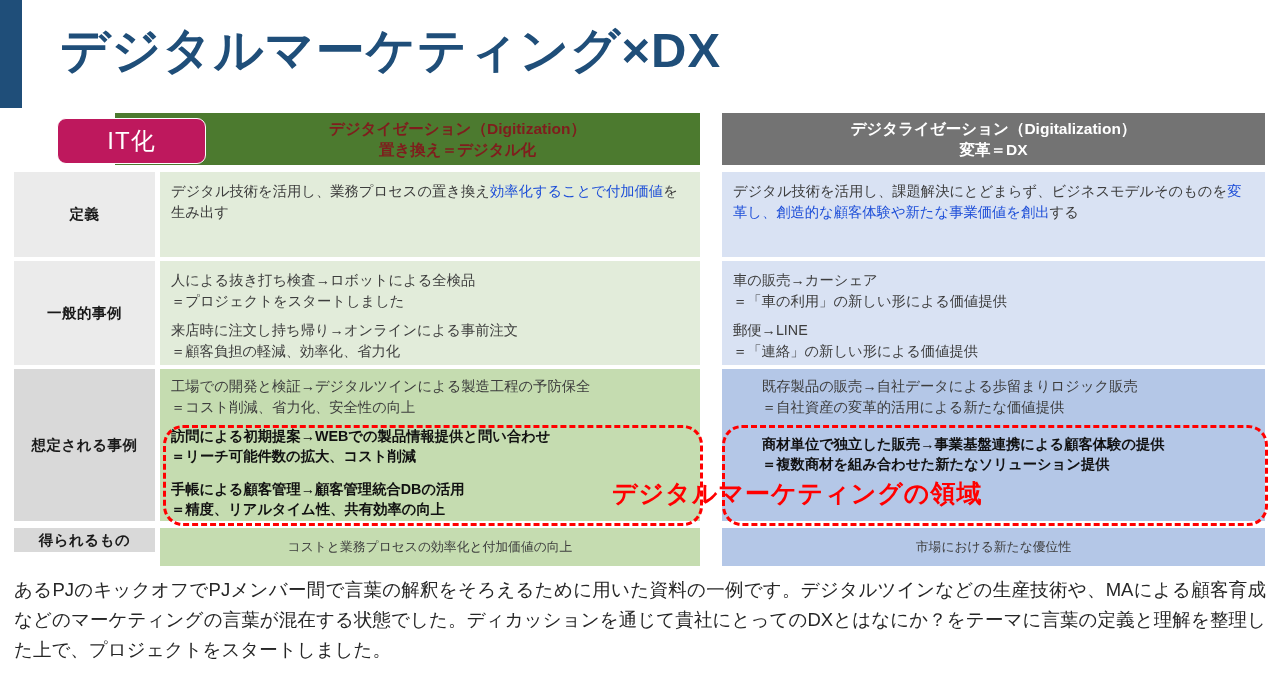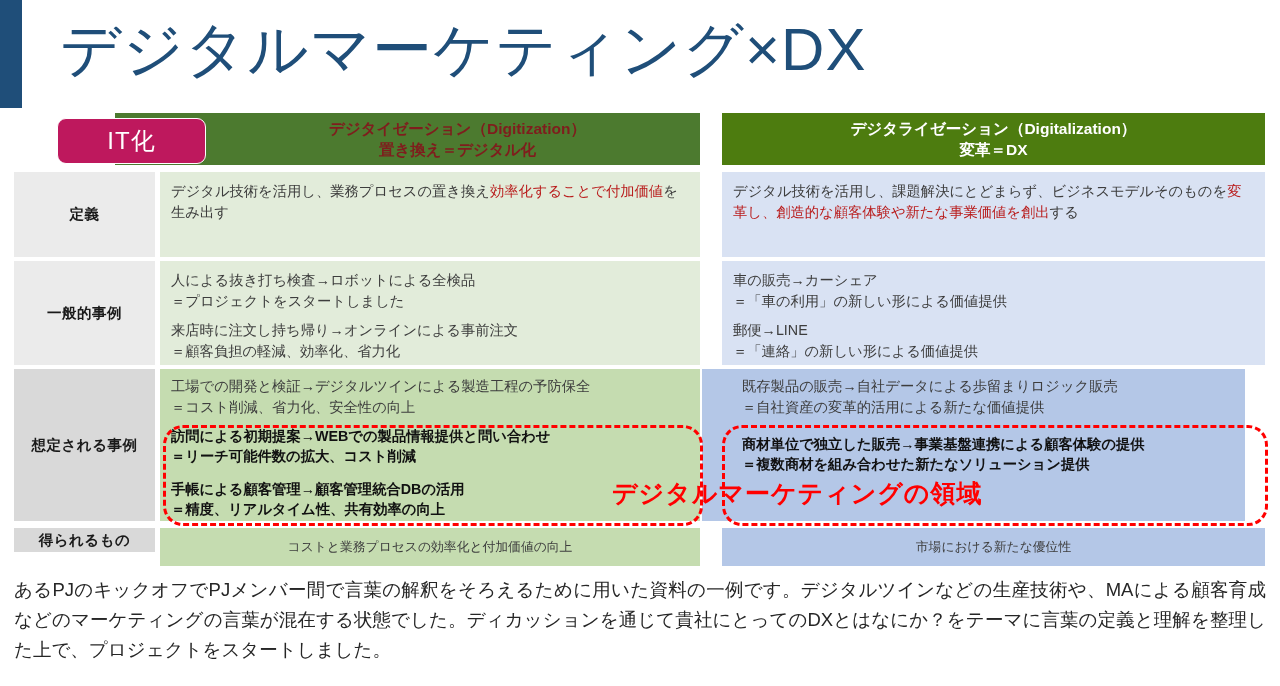--- a/index.html
+++ b/index.html
@@ -27,23 +27,23 @@
     left: 0;
     top: 0;
     width: 22px;
     height: 108px;
     background: #1f4e79;
   }
   .slide-title {
     position: absolute;
     left: 60px;
     top: 18px;
-    font-size: 60px;
+    font-size: 49px;
     line-height: 64px;
-    font-weight: 400;
+    font-weight: 700;
     color: #1f4e79;
     letter-spacing: 1px;
     white-space: nowrap;
   }
 
   
   .hdr-green {
     position: absolute;
     left: 115px;
     top: 113px;
@@ -83,21 +83,21 @@
     font-size: 24px;
     font-weight: 400;
     letter-spacing: 1px;
   }
   .hdr-blue {
     position: absolute;
     left: 722px;
     top: 113px;
     width: 543px;
     height: 52px;
-    background: #4d7c0f;
+    background: #737373;
     display: flex;
     flex-direction: column;
     align-items: center;
     justify-content: center;
     color: #ffffff;
     font-weight: bold;
     font-size: 15.5px;
     line-height: 21px;
     text-align: center;
   }
@@ -126,21 +126,21 @@
 
   .body-cell {
     padding: 9px 11px 6px 11px;
     font-size: 14.3px;
     line-height: 21px;
     color: #3d3d3d;
   }
   .body-cell.tight { padding-top: 7px; }
   .para { margin: 0 0 0 0; }
   .para + .para { margin-top: 8px; }
-  .red { color: #b91c1c; }
+  .red { color: #1d4ed8; }
 
   .bold-block {
     font-weight: bold;
     color: #111111;
     font-size: 14.3px;
     line-height: 20px;
   }
 
   .center-cell {
     display: flex;
@@ -243,21 +243,21 @@
     <p class="para bold-block" style="">
       <span>訪問による初期提案→WEBでの製品情報提供と問い合わせ</span><br>
       <span>＝リーチ可能件数の拡大、コスト削減</span>
     </p>
     <p class="para bold-block" style="margin-top:13px;">
       <span>手帳による顧客管理→顧客管理統合DBの活用</span><br>
       <span>＝精度、リアルタイム性、共有効率の向上</span>
     </p>
   </div>
 
-  <div class="cell body-cell b-dark tight" style="left:702px; top:369px; width:543px; height:152px;padding-left:40px;">
+  <div class="cell body-cell b-dark tight" style="left:722px; top:369px; width:543px; height:152px;padding-left:40px;">
     <p class="para">
       <span>既存製品の販売→自社データによる歩留まりロジック販売</span><br>
       <span>＝自社資産の変革的活用による新たな価値提供</span>
     </p>
     <p class="para bold-block" style="margin-top:16px;">
       <span>商材単位で独立した販売→事業基盤連携による顧客体験の提供</span><br>
       <span>＝複数商材を組み合わせた新たなソリューション提供</span>
     </p>
   </div>
 

